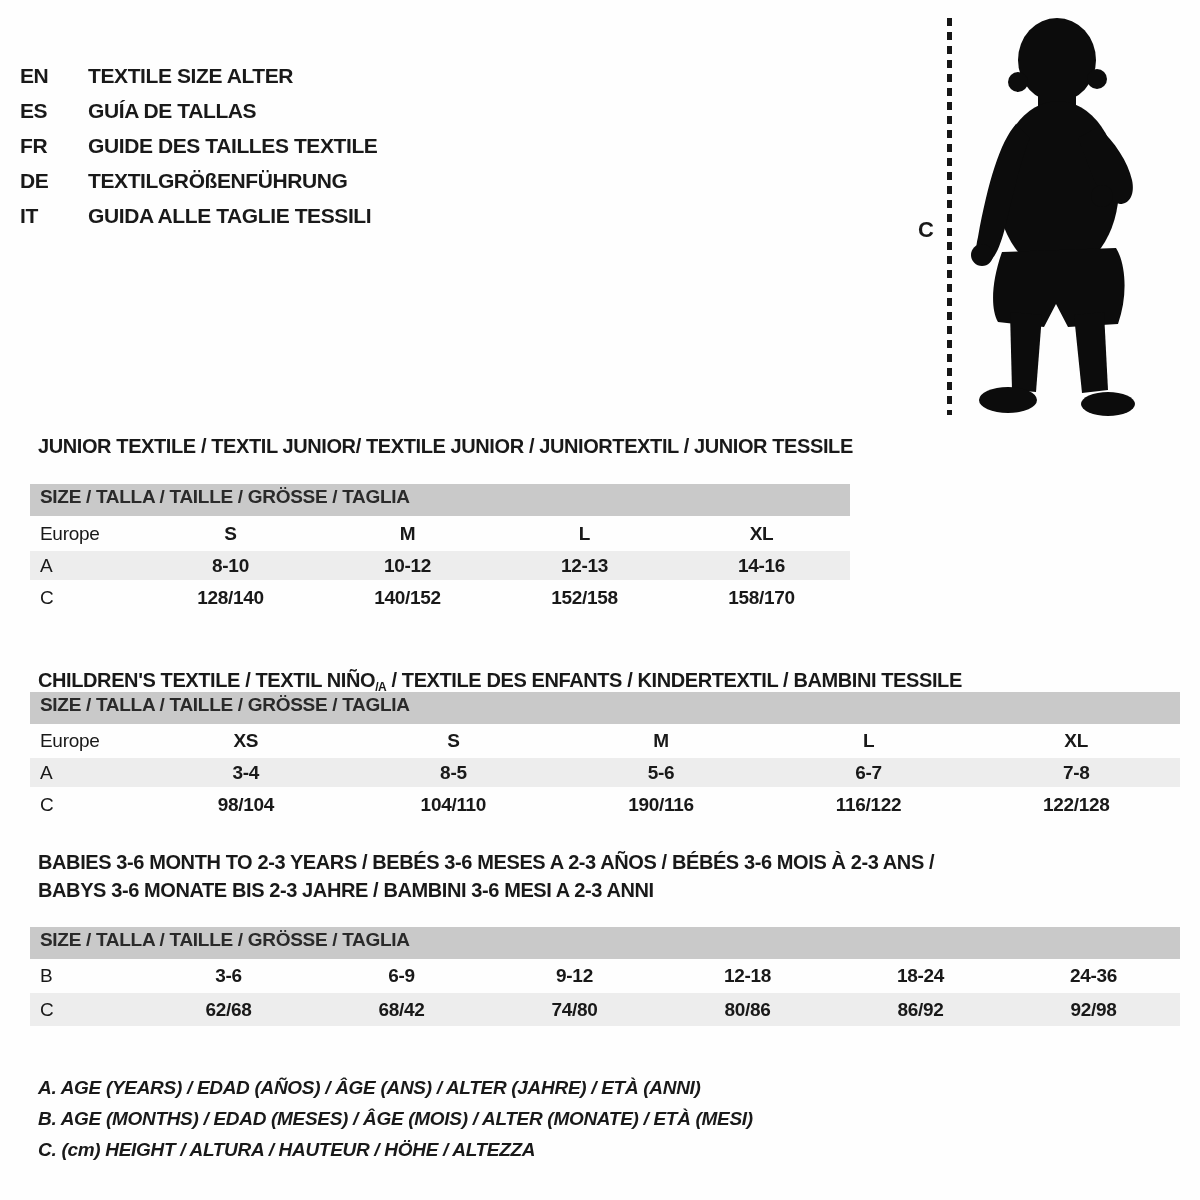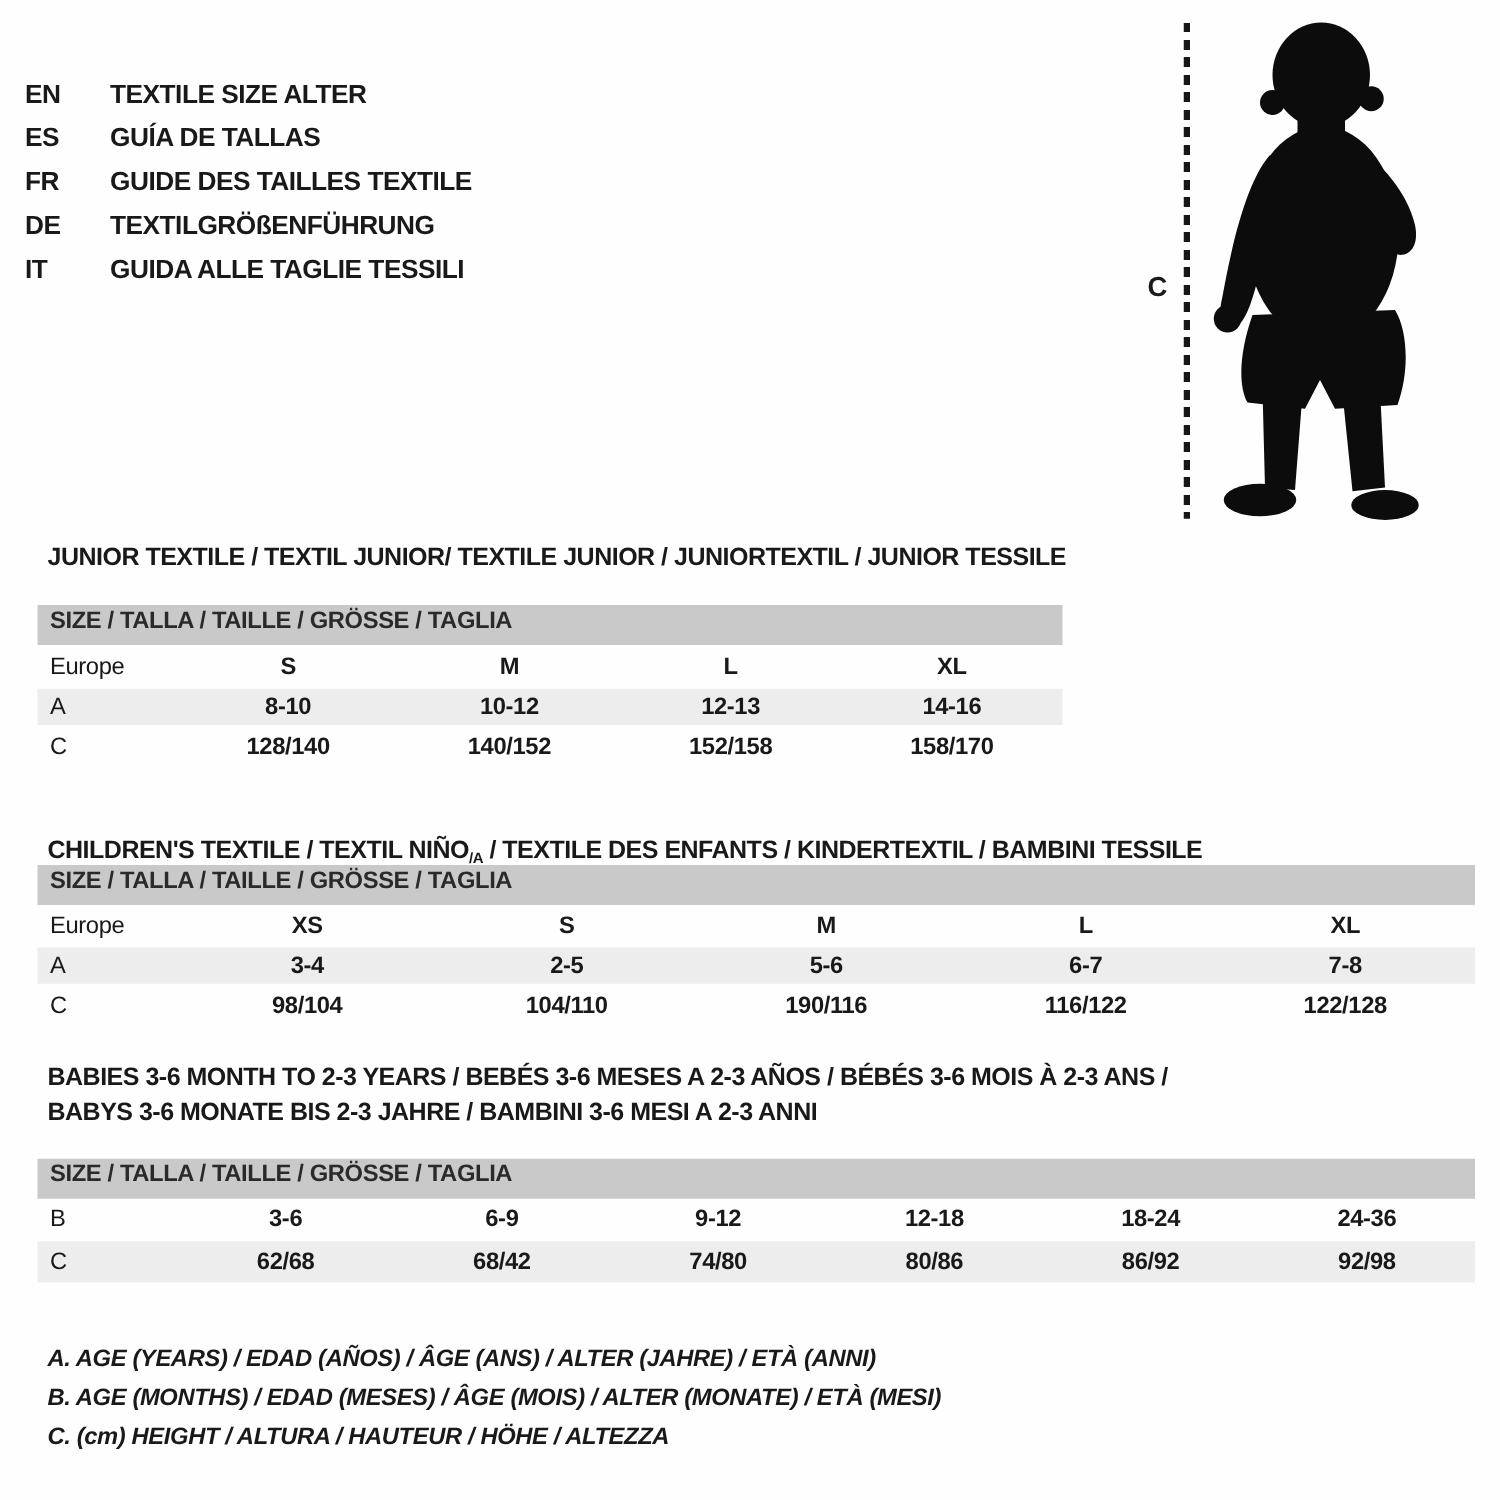--- a/index.html
+++ b/index.html
@@ -131,21 +131,21 @@
       <span class="lbl">Europe</span>
       <span class="cell">XS</span>
       <span class="cell">S</span>
       <span class="cell">M</span>
       <span class="cell">L</span>
       <span class="cell">XL</span>
     </div>
     <div class="trow stripe h29">
       <span class="lbl">A</span>
       <span class="cell">3-4</span>
-      <span class="cell">2-5</span>
+      <span class="cell">8-5</span>
       <span class="cell">5-6</span>
       <span class="cell">6-7</span>
       <span class="cell">7-8</span>
     </div>
     <div class="trow h35">
       <span class="lbl">C</span>
       <span class="cell">98/104</span>
       <span class="cell">104/110</span>
       <span class="cell">190/116</span>
       <span class="cell">116/122</span>

